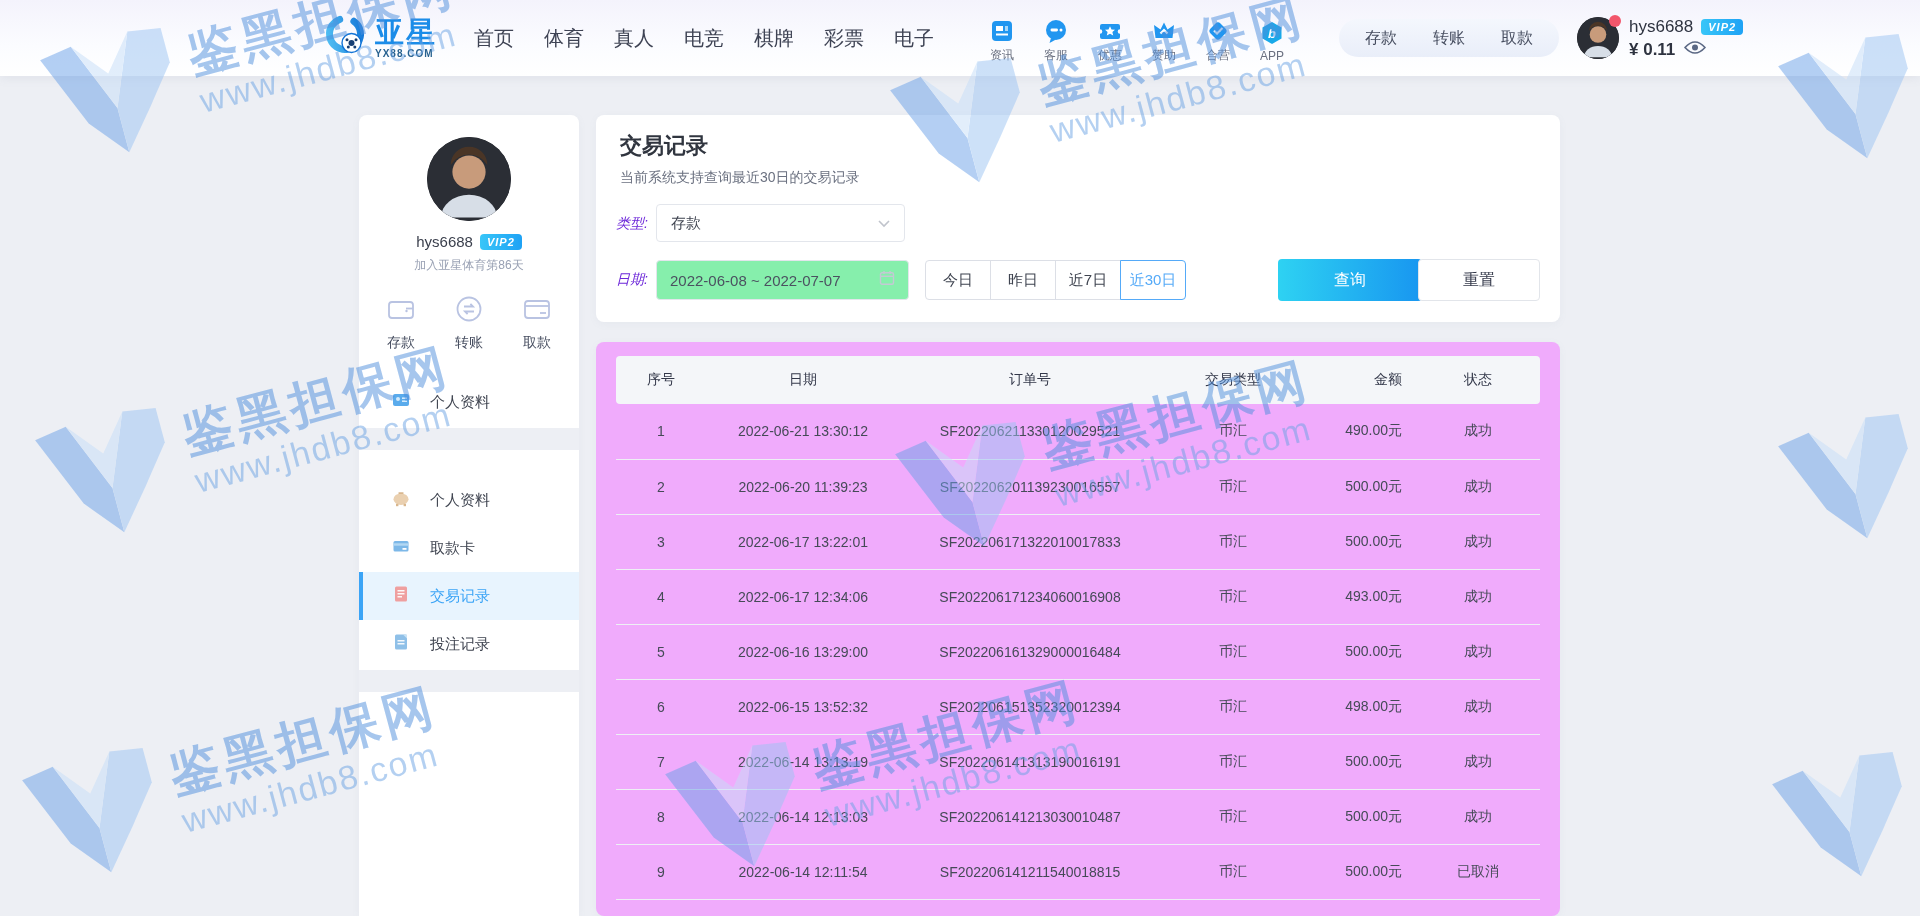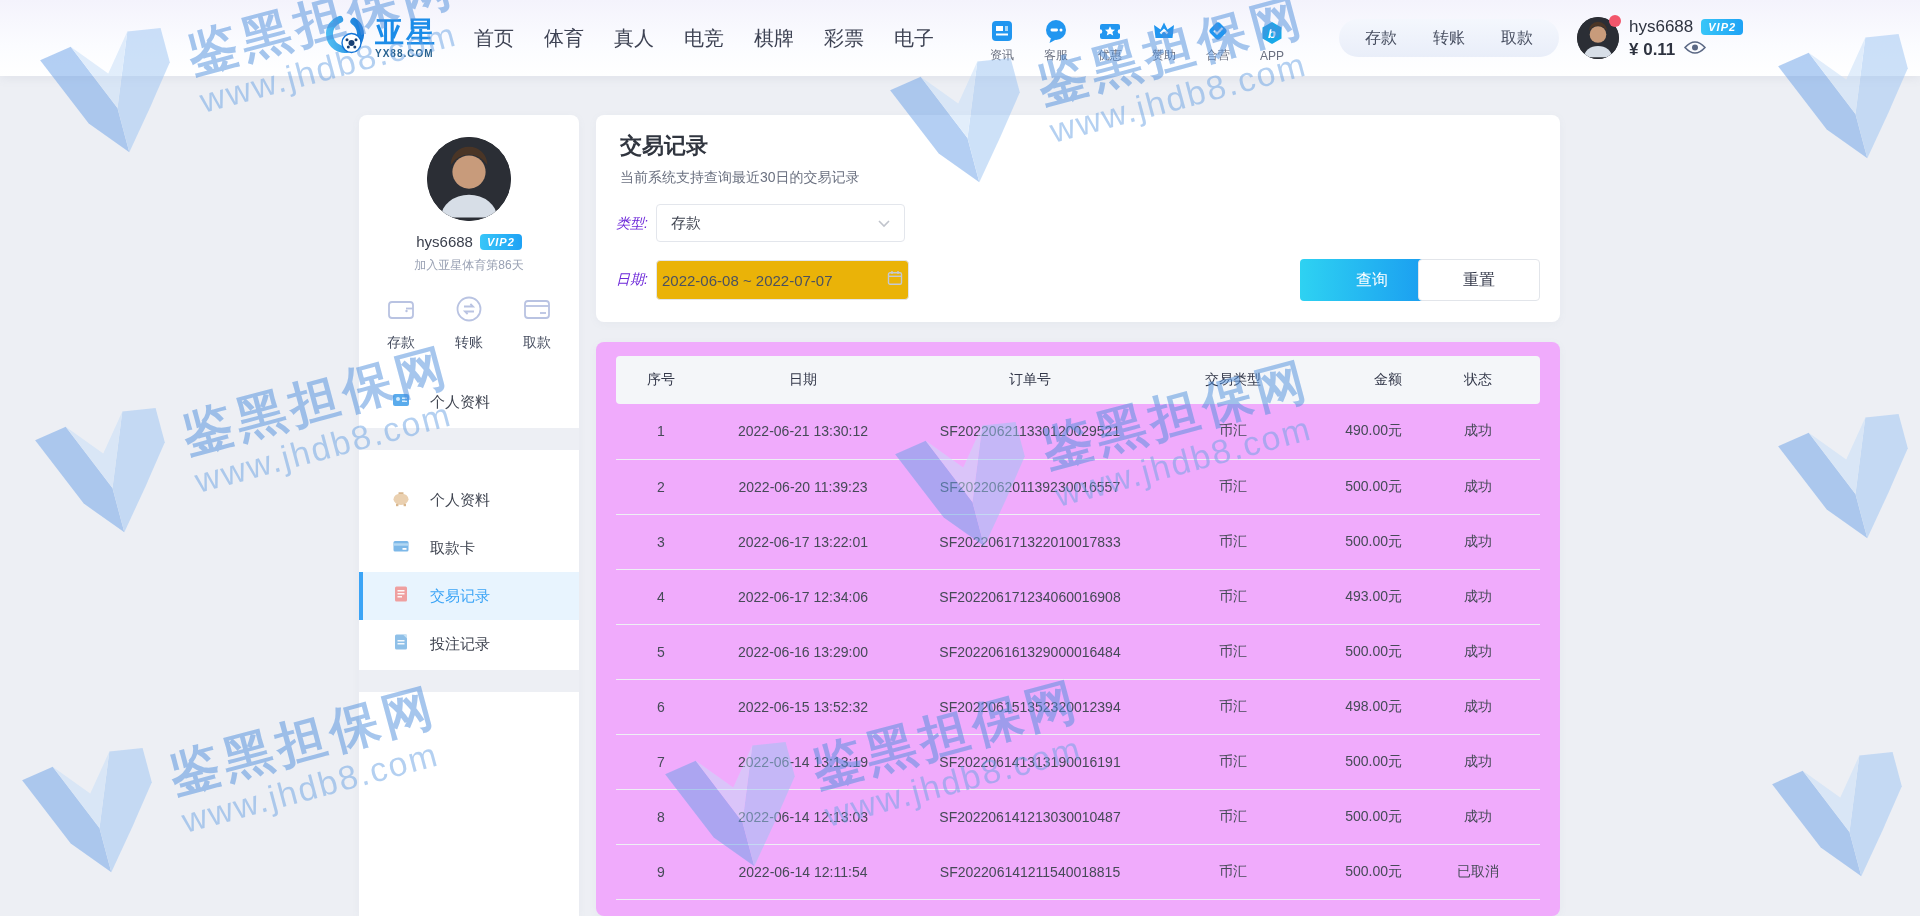--- a/index.html
+++ b/index.html
@@ -62,30 +62,30 @@
     box-shadow:0 2px 8px rgba(120,130,160,.06); z-index:2; }
   .fc-title { position:absolute; left:24px; top:16px; font-size:22px; font-weight:bold; color:#30353f; }
   .fc-sub { position:absolute; left:24px; top:54px; font-size:14px; color:#6b7180; }
   .f-label { position:absolute; font-size:14px; color:#6d28d9;font-style:italic; }
   .lbl-type { left:20px; top:100px; }
   .lbl-date { left:20px; top:156px; }
   .select-box { position:absolute; left:60px; top:89px; width:249px; height:38px; border:1px solid #e3e6ec; border-radius:4px;
     background:#fff; display:flex; align-items:center; justify-content:space-between; padding:0 14px; cursor:pointer; }
   .select-box .val { font-size:15px; color:#3f4450; }
   .date-box { position:absolute; left:60px; top:145px; width:253px; height:40px; border:1px solid #e3e6ec; border-radius:4px;
-    background:#eab308; display:flex; align-items:center; justify-content:space-between; padding:0 5px; cursor:pointer; }
+    background:#86efac; display:flex; align-items:center; justify-content:space-between; padding:0 13px; cursor:pointer; }
   .date-box .val { font-size:15px; color:#4b5160; }
   .ranges { position:absolute; left:329px; top:145px; display:flex; }
   .qr { width:66px; height:40px; border:1px solid #dcdfe6; background:#fff; font-size:15px; color:#3f4450;
     display:flex; align-items:center; justify-content:center; cursor:pointer; margin-left:-1px; }
   .qr:first-child { border-radius:4px 0 0 4px; margin-left:0; }
   .qr:last-child { border-radius:0 4px 4px 0; }
   .qr.active { border-color:#55aaf8; color:#55aaf8; position:relative; z-index:1; }
   .btn { position:absolute; top:144px; height:42px; border-radius:4px; font-size:16px; display:flex; align-items:center; justify-content:center; cursor:pointer; }
-  .btn-search { left:704px; width:144px; background:linear-gradient(90deg,#2ed2f2,#1896f0); color:#fff; }
+  .btn-search { left:682px; width:144px; background:linear-gradient(90deg,#2ed2f2,#1896f0); color:#fff; }
   .btn-reset { left:822px; width:122px; background:#fff; border:1px solid #e2e5ea; color:#34394a; }
 
   
   .table-card { position:absolute; left:596px; top:342px; width:964px; height:574px; background:#f0abfc; border-radius:8px;
     box-shadow:0 2px 8px rgba(120,130,160,.06); z-index:2; padding:14px 20px 0; }
   table.tx { width:924px; border-collapse:collapse; table-layout:fixed; }
   .tx thead th { background:#f4f6f9; height:48px; font-size:14px; font-weight:normal; color:#33384a; }
   .tx thead th:first-child { border-radius:4px 0 0 4px; }
   .tx thead th:last-child { border-radius:0 4px 4px 0; }
   .tx td { height:55px; font-size:14px; color:#454a57; border-bottom:1px solid #edf0f4; }
@@ -359,20 +359,26 @@
     <div class="f-label lbl-date">日期:</div>
     <div class="date-box">
       <span class="val">2022-06-08 ~ 2022-07-07</span>
       <span><svg width="16" height="16" viewBox="0 0 16 16" fill="none" stroke="#c4c9d4" stroke-width="1.4">
         <rect x="1.5" y="2.8" width="13" height="11.5" rx="1.5"></rect>
         <path d="M1.5 6.3 h13"></path>
             <path d="M5 1 v3 M11 1 v3"></path>
           </svg></span>
     </div>
 
+    <div class="ranges">
+      <div class="qr">今日</div>
+      <div class="qr">昨日</div>
+      <div class="qr">近7日</div>
+      <div class="qr active">近30日</div>
+    </div>
 
     <div class="btn btn-search">查询</div>
     <div class="btn btn-reset">重置</div>
   </div>
 
   <div class="table-card">
     <table class="tx">
       <colgroup>
         <col style="width:90px">
           <col style="width:194px">

